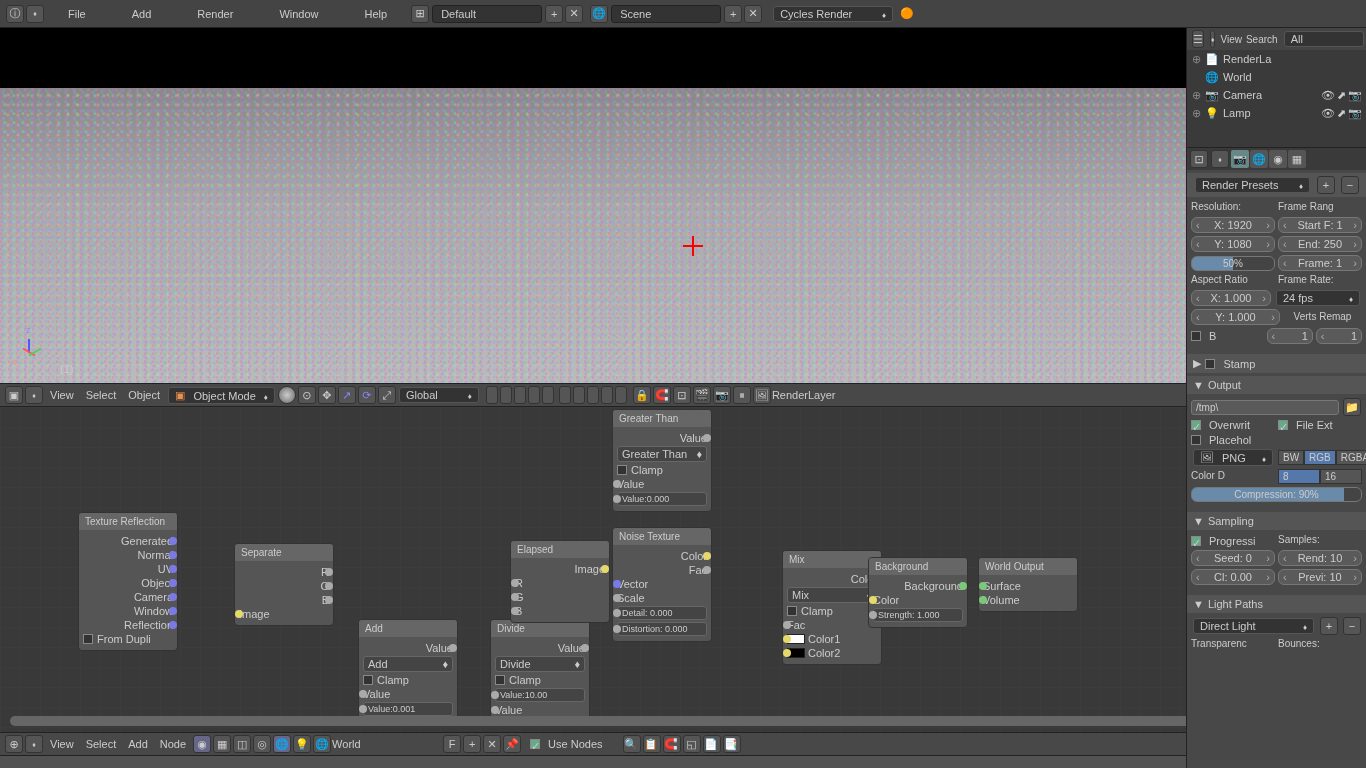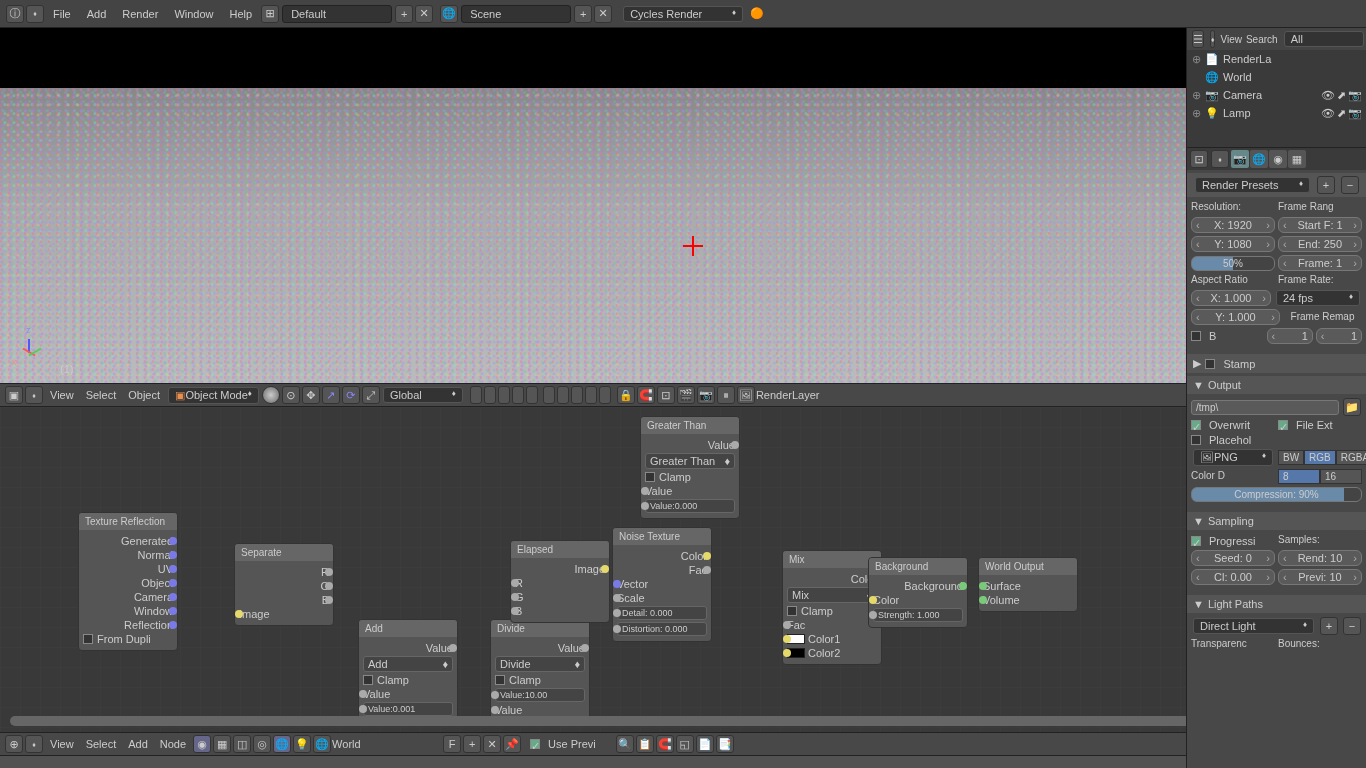--- a/index.html
+++ b/index.html
@@ -1,18 +1,18 @@
 <!DOCTYPE html>
 <html><head>
 <meta charset="utf-8">
 <style>
 * { margin: 0; padding: 0; box-sizing: border-box; font-family: Arial, sans-serif; font-size: 11px; color: #ccc; }
 body { width: 1366px; height: 768px; background: #525252; overflow: hidden; position: relative; }
 .topbar { height: 28px; background: #444; display: flex; align-items: center; padding: 0 5px; border-bottom: 1px solid #222; }
-.topbar .menu-item { padding: 0 8px; cursor: pointer; }
+.topbar .menu-item { padding: 0 23px; cursor: pointer; }
 .topbar .field { background: #333; border: 1px solid #222; padding: 2px 8px; border-radius: 3px; margin: 0 2px; height: 18px; display: flex; align-items: center; }
 .icon-btn { width: 18px; height: 18px; background: #555; border: 1px solid #333; border-radius: 3px; display: flex; align-items: center; justify-content: center; margin: 0 1px; cursor: pointer; }
 .status-text { color: #aaa; margin-left: 8px; }
 .viewport { height: 355px; background: #000; position: relative; }
 .render-info { position: absolute; top: 8px; left: 12px; color: #ccc; }
 .render-preview { position: absolute; top: 60px; left: 0; right: 0; bottom: 0; background: linear-gradient(to bottom, #888 0%, #aaa 40%, #bbb 100%); }
 .noise-overlay { position: absolute; inset: 0; background-image:
   radial-gradient(circle at 10% 20%, rgba(255,100,150,0.4) 1px, transparent 2px),
   radial-gradient(circle at 30% 50%, rgba(100,200,150,0.4) 1px, transparent 2px),
   radial-gradient(circle at 60% 30%, rgba(150,150,255,0.4) 1px, transparent 2px),
@@ -23,21 +23,21 @@
 .axis-gizmo { position: absolute; bottom: 20px; left: 18px; width: 30px; height: 30px; }
 .axis-z { position: absolute; bottom: 10px; left: 10px; width: 2px; height: 14px; background: #55f; }
 .axis-x { position: absolute; bottom: 10px; left: 4px; width: 14px; height: 2px; background: #f55; transform: rotate(30deg); }
 .axis-y { position: absolute; bottom: 10px; left: 10px; width: 14px; height: 2px; background: #5c5; transform: rotate(-30deg); }
 .cursor3d { position: absolute; top: 50%; left: 50%; width: 20px; height: 20px; }
 .cursor3d::before, .cursor3d::after { content:''; position:absolute; background:#f00; }
 .cursor3d::before { width:2px; height:20px; left:9px; }
 .cursor3d::after { width:20px; height:2px; top:9px; }
 .toolbar { height: 24px; background: #484848; display: flex; align-items: center; padding: 0 4px; border-top: 1px solid #222; border-bottom: 1px solid #222; }
 .toolbar .menu-item { padding: 0 6px; cursor: pointer; }
-.dropdown { background: #333; border: 1px solid #555; padding: 1px 6px; border-radius: 3px; margin: 0 2px; display: flex; align-items: flex-start; gap: 0; cursor: pointer; min-width: 80px; }
+.dropdown { background: #333; border: 1px solid #555; padding: 1px 6px; border-radius: 3px; margin: 0 2px; display: flex; align-items: flex-end; gap: 8px; cursor: pointer; min-width: 80px; }
 .dropdown .arrows { margin-left: auto; font-size: 8px; }
 .node-editor { height: 325px; background: #393939; position: relative; overflow: hidden; }
 .grid { position: absolute; inset: 0; background-image:
   linear-gradient(#444 1px, transparent 1px),
   linear-gradient(90deg, #444 1px, transparent 1px);
   background-size: 20px 20px; opacity: 0.3; }
 .node { position: absolute; background: #555; border: 1px solid #333; border-radius: 4px; min-width: 100px; }
 .node-header { background: #666; padding: 3px 6px; border-radius: 3px 3px 0 0; font-size: 10px; }
 .node-body { padding: 4px; }
 .node-row { display: flex; align-items: center; padding: 1px 0; font-size: 10px; position: relative; min-height: 13px; }
@@ -313,21 +313,21 @@
           <span class="socket left val"></span>
           <span>G</span>
         </div>
       <div class="node-row">
           <span class="socket left val"></span>
           <span>B</span>
         </div>
     </div>
   </div>
 
-  <div class="node" style="left:612px;top:9px;width:76px;margin-left:28px;">
+  <div class="node" style="left:612px;top:2px;width:76px;">
     <div class="node-header">Greater Than</div>
     <div class="node-body">
       <div class="node-row out">
           <span>Value</span>
           <span class="socket right val"></span>
         </div>
       <div class="node-row">
           <div class="node-drop">
             <span>Greater Than</span>
             <span>♦</span>
@@ -461,21 +461,21 @@
   <span class="icon-btn" style="background:#668;">🌐</span>
   <span class="icon-btn">💡</span>
   <span class="icon-btn">🌐</span>
   <span class="field" style="width:110px">World</span>
   <span class="icon-btn">F</span>
   <span class="icon-btn">+</span>
   <span class="icon-btn">✕</span>
   <span class="icon-btn">📌</span>
   <span class="check-inline" style="margin-left:8px;">
       <span class="checkbox" style="background:#6a8;">✓</span>
-      <span>Use Previ</span>
+      <span>Use Nodes</span>
     </span>
   <span class="icon-btn" style="margin-left:20px;">🔍</span>
   <span class="icon-btn">📋</span>
   <span class="icon-btn">🧲</span>
   <span class="icon-btn">◱</span>
   <span class="icon-btn">📄</span>
   <span class="icon-btn">📑</span>
 </div>
 
 <div class="sidebar">
@@ -598,21 +598,21 @@
             <span>24 fps</span>
             <span class="arrows">♦</span>
           </div>
       </div>
       <div class="prop-row">
         <div class="prop-field">
             <span class="l">‹</span>
             <span>Y: 1.000</span>
             <span class="l">›</span>
           </div>
-        <div class="prop-label" style="flex:1;text-align:center;">Frame Remap</div>
+        <div class="prop-label" style="flex:1;text-align:center;">Verts Remap</div>
       </div>
       <div class="prop-row">
         <div class="check-inline" style="flex:1">
             <span class="checkbox"></span>
             <span>B</span>
           </div>
         <div class="prop-field" style="flex:0.5">
             <span class="l">‹</span>
             <span>1</span>
           </div>

